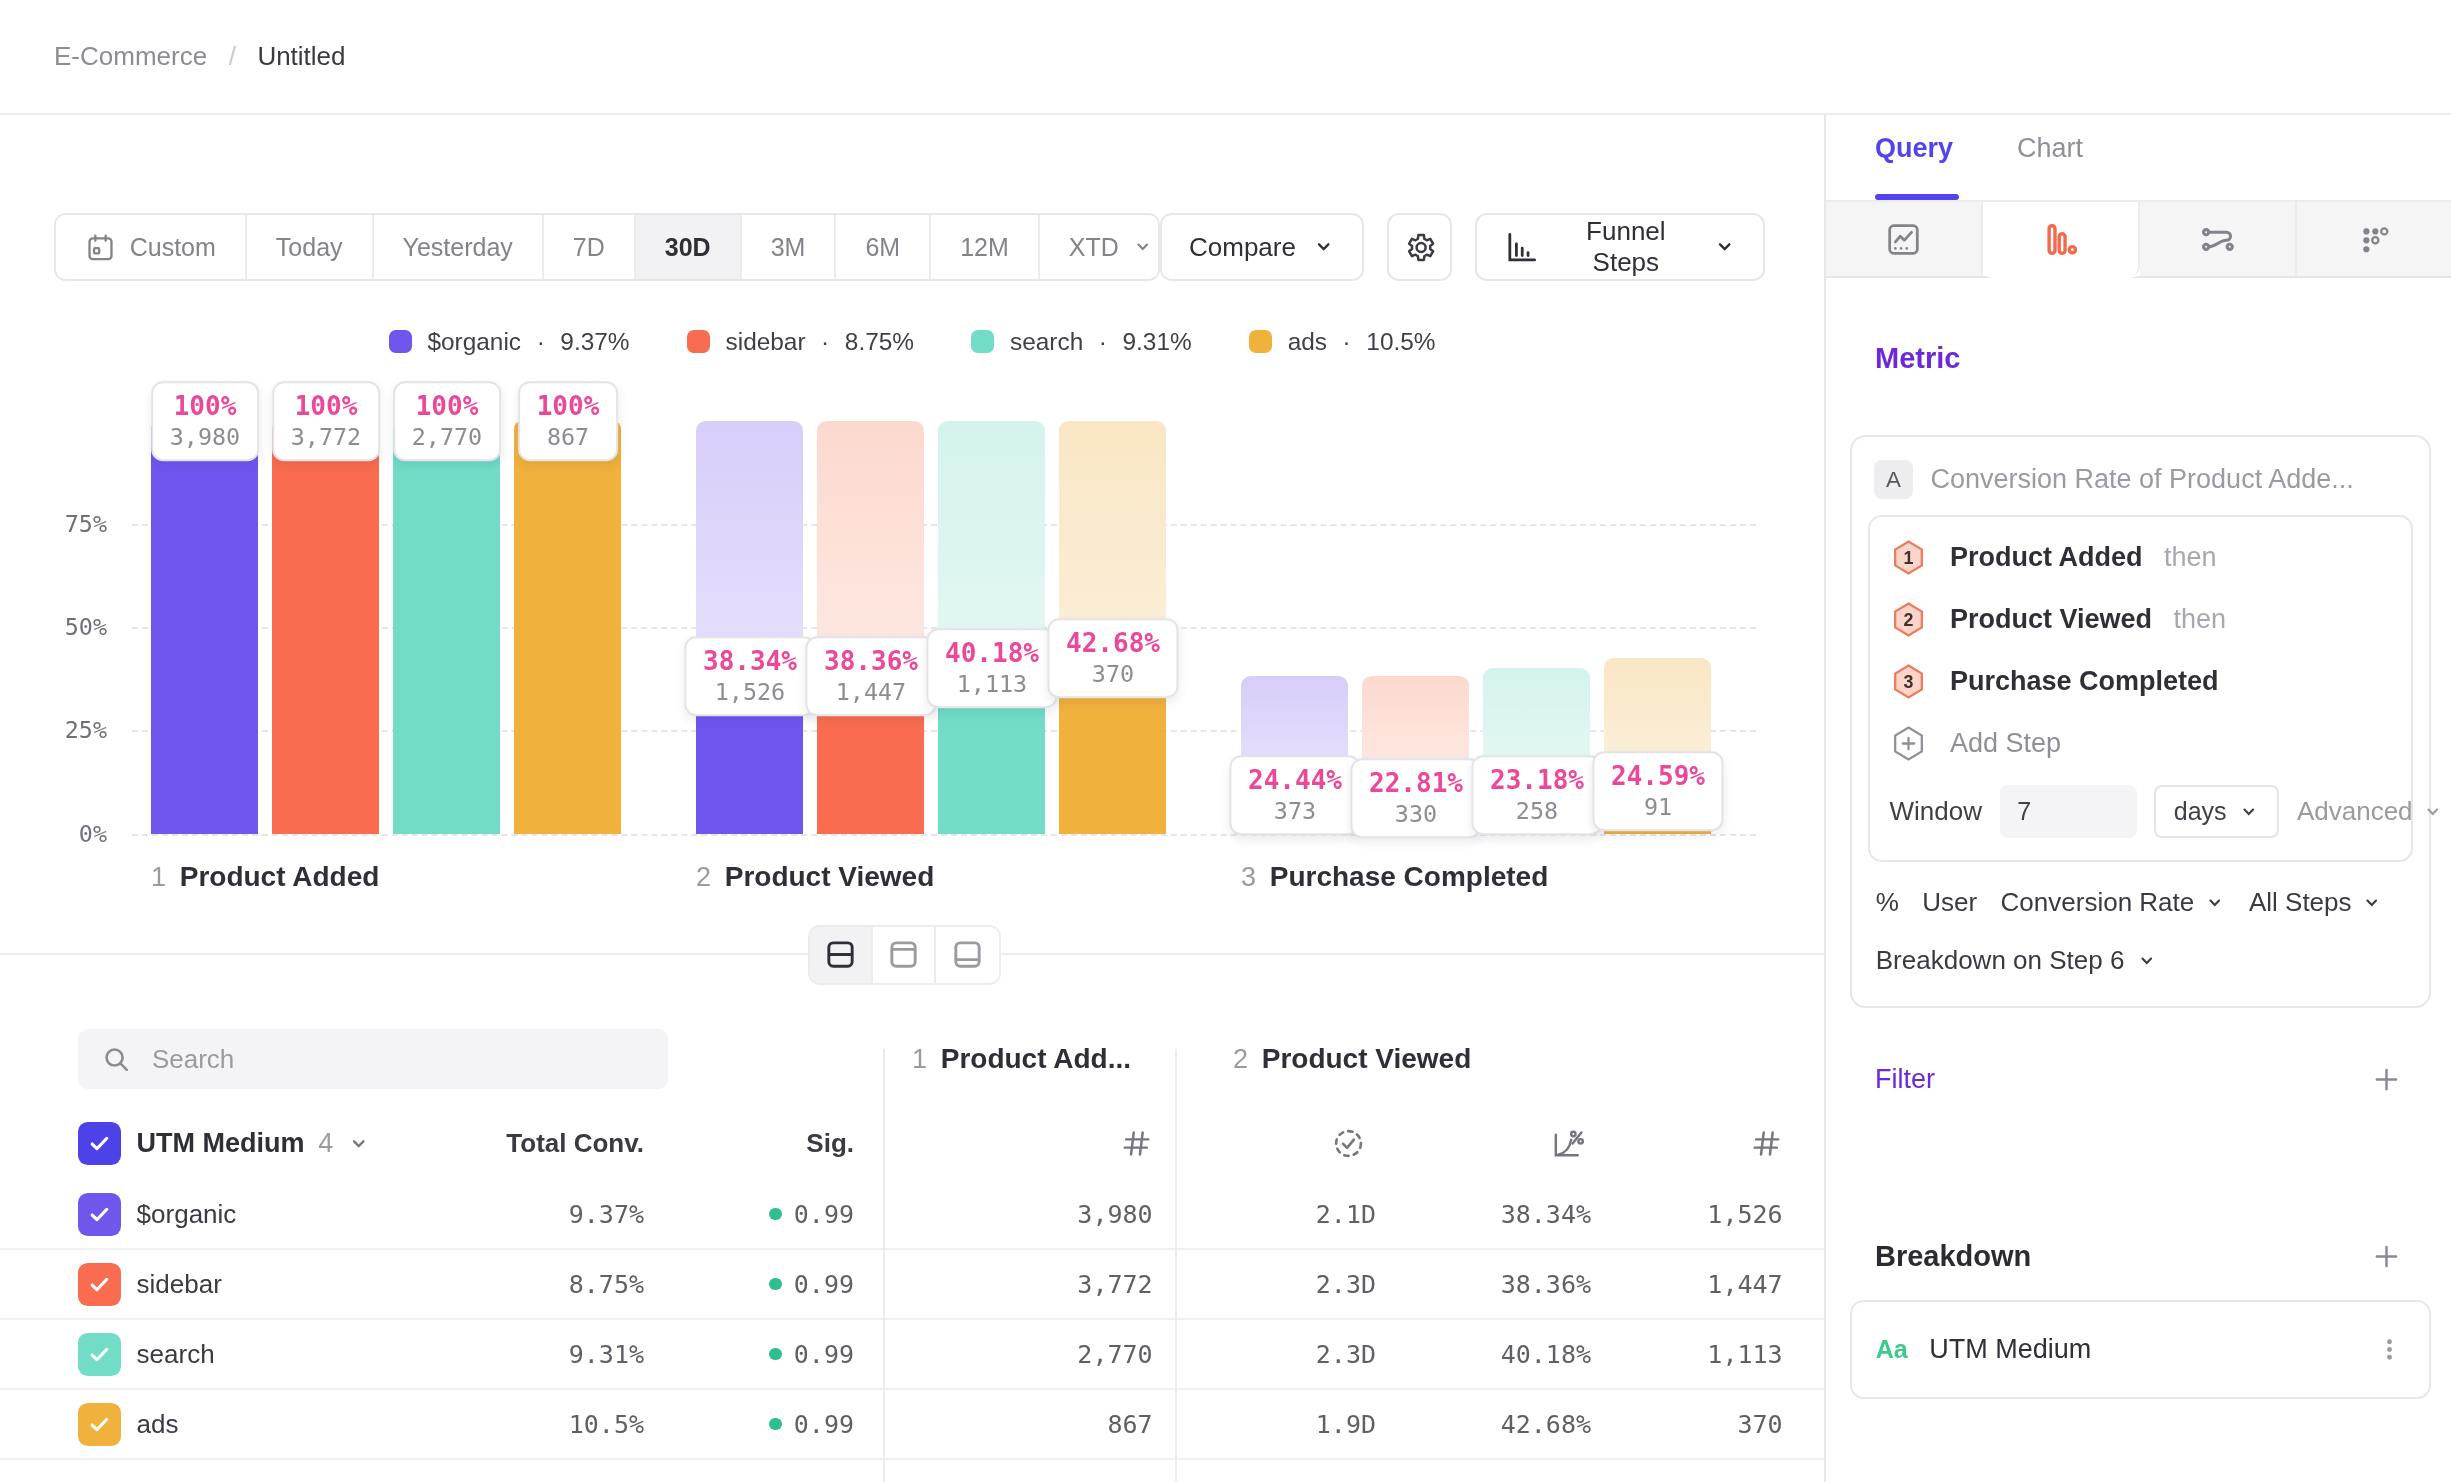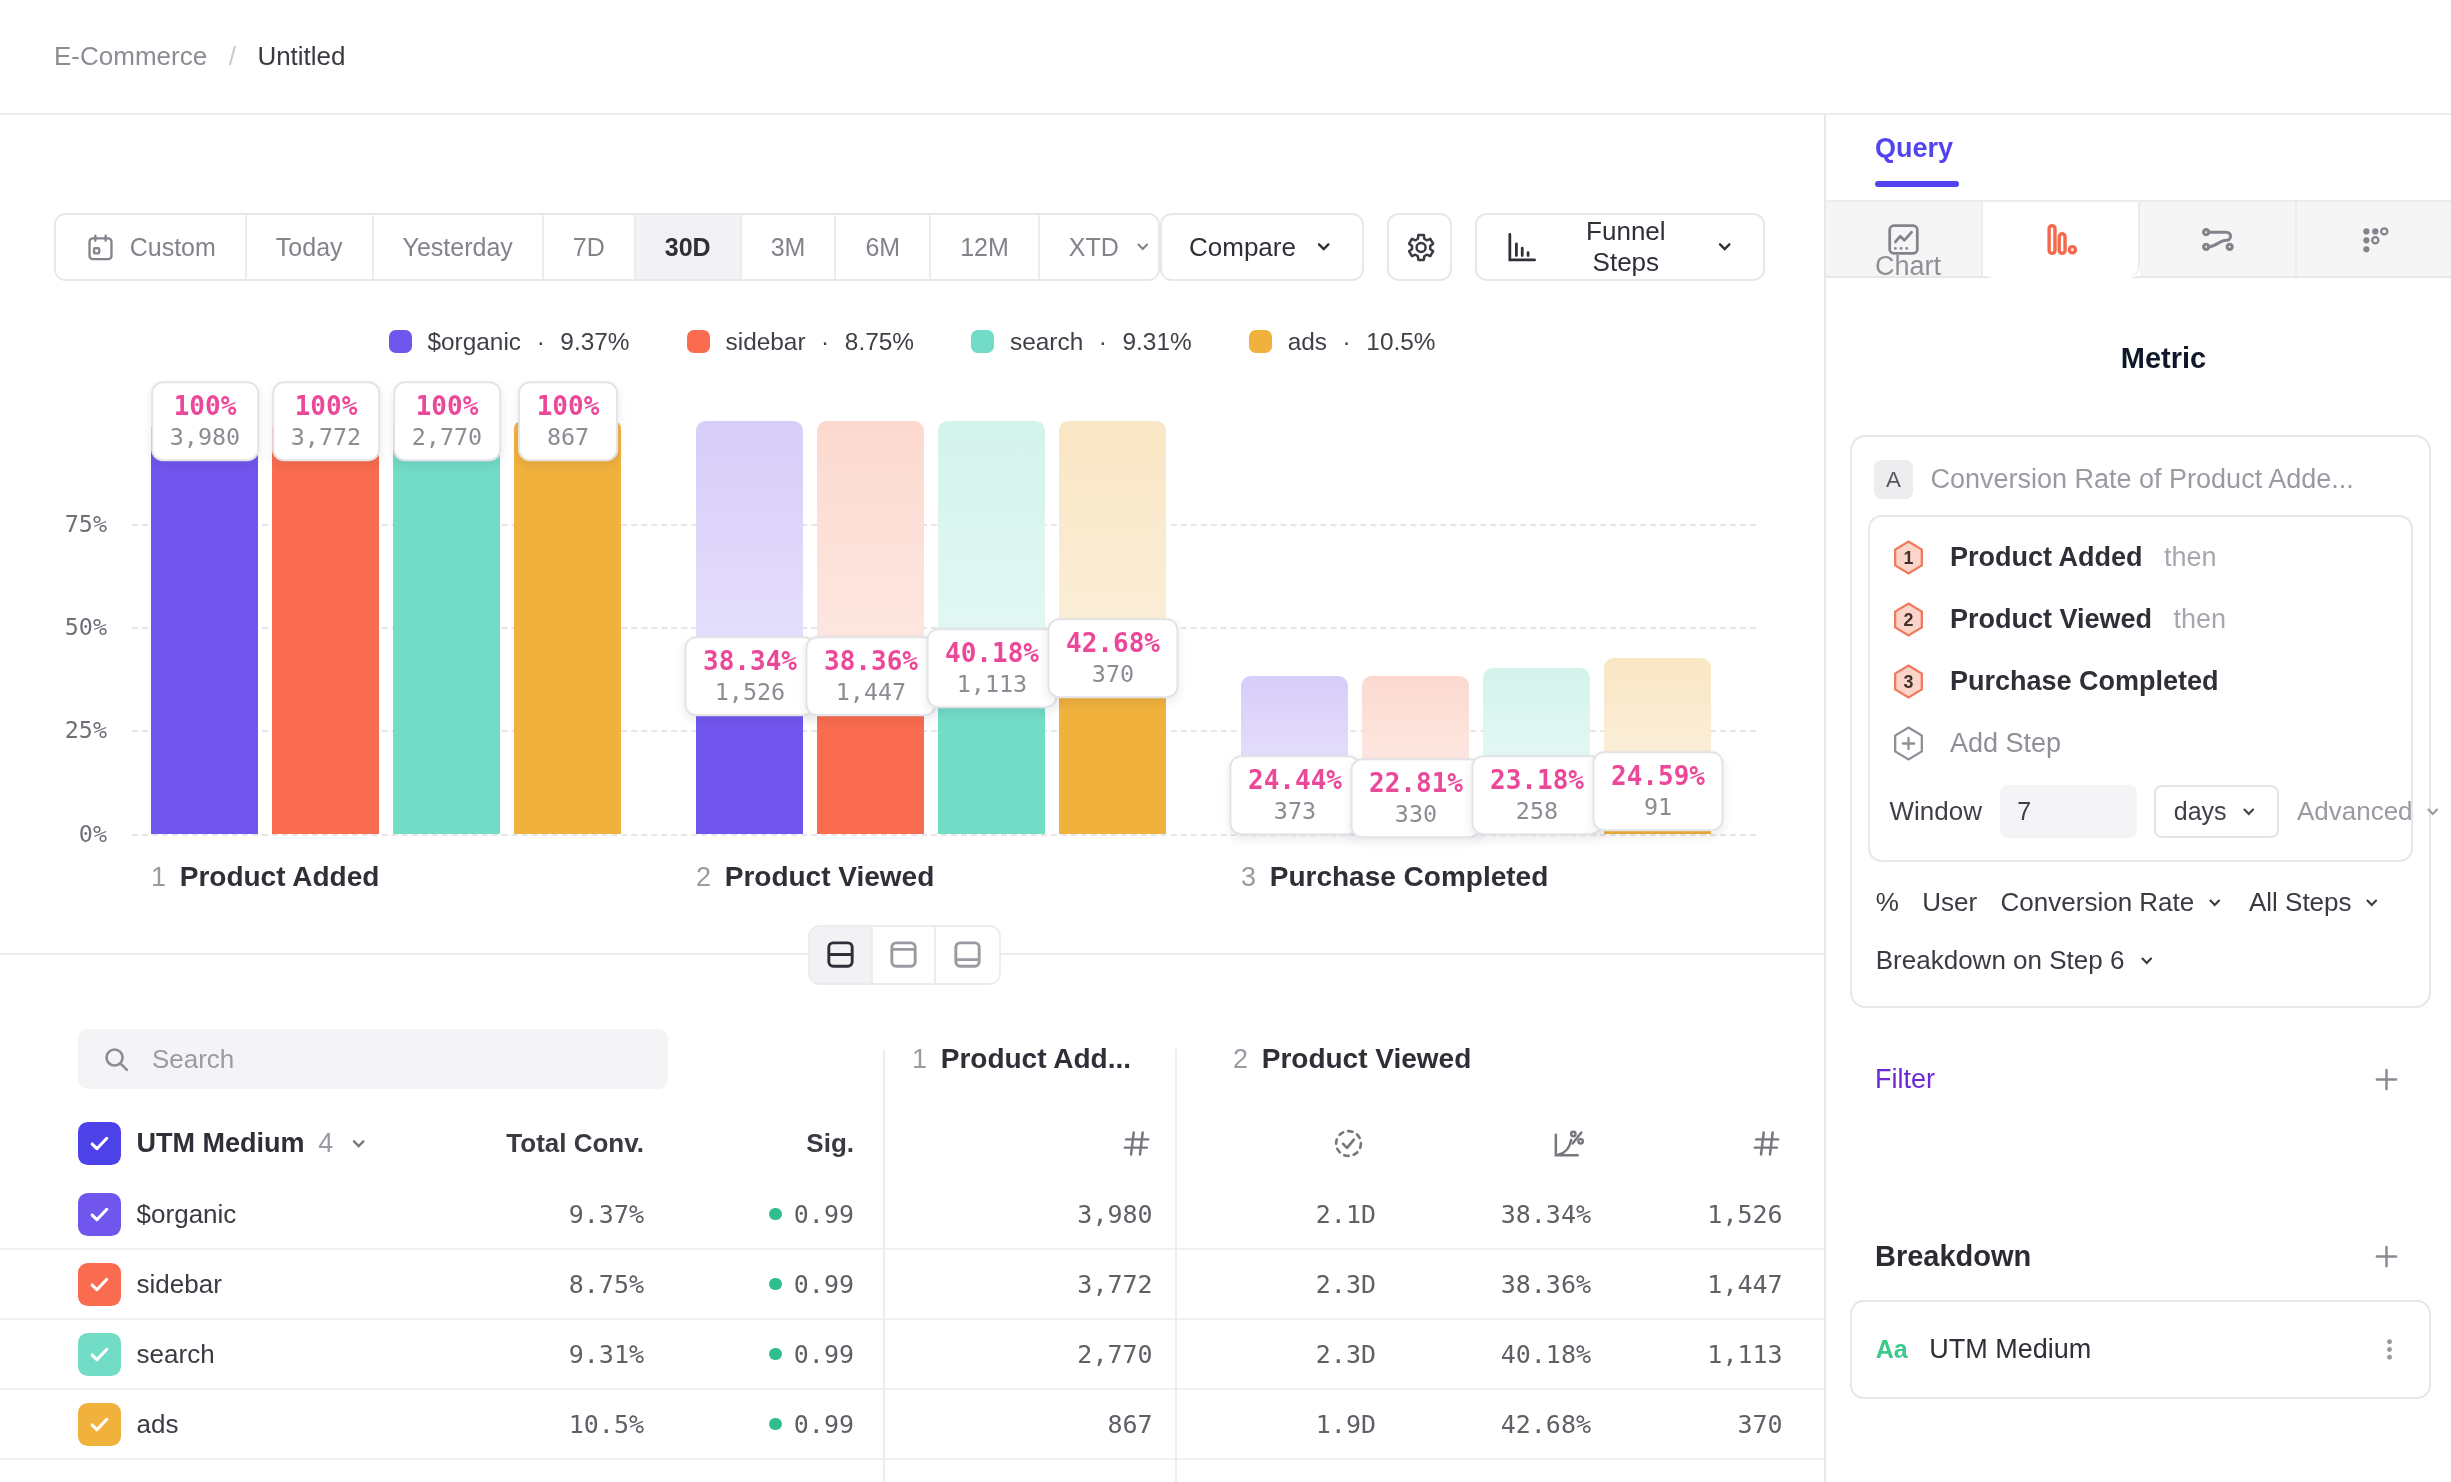--- a/index.html
+++ b/index.html
@@ -94,32 +94,32 @@
   .trow .name { padding-left:15.6px; font-size:26px; color:#3a3a42; }
   .num { font-family:"DejaVu Sans Mono", monospace; font-size:25px; color:#5f5f66; }
   .right { text-align:right; }
   .pr24 { padding-right:23.4px; }
   .sigcell { display:flex; align-items:center; justify-content:flex-end; gap:11.7px; }
   .sigdot { width:12.7px; height:12.7px; border-radius:50%; background:#2fbf8c; }
 
   
   .panel { position:absolute; left:1824px; top:115px; width:628px; height:1367px;
     border-left:2px solid #e7e7ea; background:#fff; }
-  .panel-tabs { display:flex; gap:64px; padding:17.6px 0 0 49px; height:85px;flex-direction:column; }
+  .panel-tabs { display:flex; gap:64px; padding:17.6px 0 0 49px; height:85px; }
   .ptab { font-size:27px; cursor:pointer; position:relative; padding-bottom:23.4px; }
   .ptab.active { color:#5243ee; font-weight:600; }
   .ptab.inactive { color:#8f8f97; }
   .ptab.active::after { content:""; position:absolute; left:0; bottom:0; width:84px; height:5.9px;
     border-radius:3.9px; background:#5243ee; }
   .icon-strip { display:flex; height:78px; border-top:2px solid #ececef; border-bottom:2px solid #e7e7ea; }
   .itab { flex:1; display:flex; align-items:center; justify-content:center; background:#f5f5f6;
     border-right:2px solid #ececef; color:#83838b; cursor:pointer; }
   .itab:last-child { border-right:none; }
   .itab.active { background:#fff; color:#f4694b; box-shadow:0 2px 0 #fff; border-radius:0 0 9.8px 9.8px; }
-  .metric-h { margin:64px 0 0 49px; font-size:29px; font-weight:bold; color:#0f172a;text-align:center; }
+  .metric-h { margin:64px 0 0 49px; font-size:29px; font-weight:bold; color:#6d28d9; }
   .metric-card { margin:60px 21.5px 0 24.4px; border:2px solid #e7e7ea; border-radius:15.6px; padding:15.6px 15.6px 5.9px 15.6px; }
   .mc-title { display:flex; align-items:center; gap:17.6px; padding:7.8px 3.9px 15.6px 5.9px; }
   .mc-badge { width:39px; height:39px; border-radius:7.8px; background:#ededf0; color:#57575e;
     font-size:22.4px; display:flex; align-items:center; justify-content:center; }
   .mc-name { font-size:27px; color:#9a9aa2; white-space:nowrap; overflow:hidden; }
   .steps-card { border:2px solid #e7e7ea; border-radius:13.7px; padding:9.8px 19.5px 11.7px 19.5px; }
   .step-row { display:flex; align-items:center; gap:21.5px; height:62px; cursor:pointer; }
   .step-row .nm { font-size:27px; font-weight:600; color:#2f2f38; }
   .step-row .then { font-size:27px; color:#a7a7af; }
   .addstep { display:flex; align-items:center; gap:21.5px; height:62px; color:#8f8f97; font-size:27px; cursor:pointer; }

